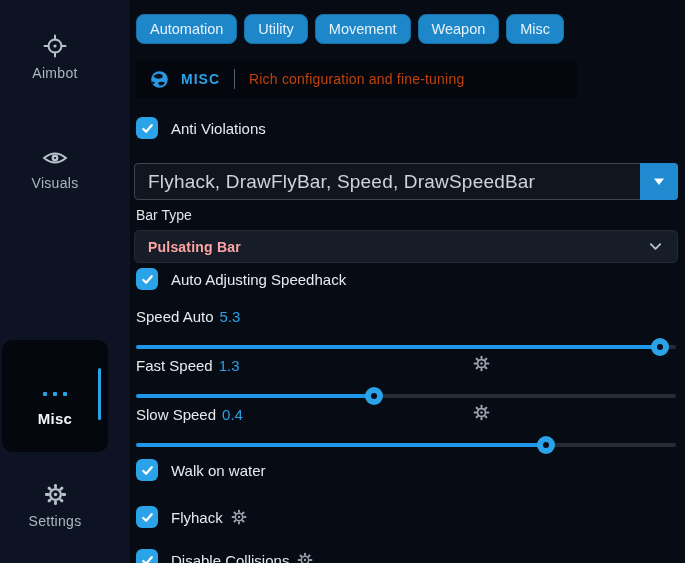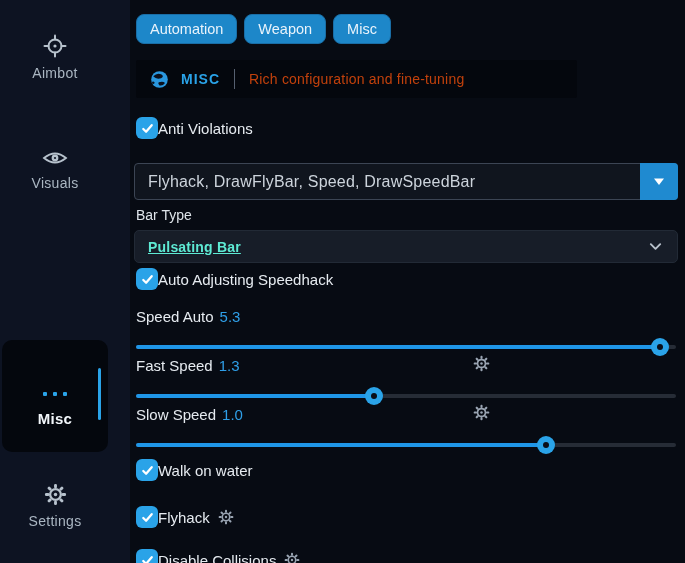--- a/index.html
+++ b/index.html
@@ -28,37 +28,37 @@
   .tabs{position:absolute;top:14px;left:0;display:flex;gap:7px;}
   .tab{background:#1d87c9;border:1px solid #1a6ea6;color:#e9f3fb;font-size:14.5px;
        padding:6px 13px;border-radius:8px;cursor:pointer;font-family:inherit;white-space:nowrap;}
   .header-bar{position:absolute;top:60px;left:0;width:441px;height:38px;background:var(--panel);
        display:flex;align-items:center;border-radius:2px;}
   .header-bar .globe{margin-left:14px;}
   .cat{color:var(--accent-bright);font-weight:bold;font-size:14px;letter-spacing:1px;margin-left:12px;}
   .sep{width:1px;height:20px;background:#566070;margin:0 14px;}
   .desc{color:#c2410c;font-size:14px;letter-spacing:.2px;}
 
-  .chk-row{position:absolute;left:0;display:flex;align-items:center;cursor:pointer;}
+  .chk-row{position:absolute;left:0;display:flex;align-items:center;gap:13px;cursor:pointer;}
   .checkbox{width:22px;height:22px;border-radius:6px;background:var(--accent-bright);
        display:flex;align-items:center;justify-content:center;flex:none;}
   .checkbox svg{display:none;}
   .checkbox.checked svg{display:block;}
   .chk-lbl{font-size:15px;color:#e6ebf0;display:flex;align-items:center;gap:8px;}
 
   .multiselect{position:absolute;top:163px;left:-2px;width:544px;height:37px;background:var(--field-bg);
        border:1px solid var(--field-border);border-radius:4px;display:flex;align-items:center;cursor:pointer;}
-  .multiselect .val{margin-left:13px;font-size:16px;color:#cdd4dc;letter-spacing:.2px;}
+  .multiselect .val{margin-left:13px;font-size:19px;color:#cdd4dc;letter-spacing:.2px;}
   .ms-btn{margin-left:auto;width:38px;height:37px;margin-right:-1px;background:#1f8ad0;border:none;
        border-radius:0 4px 4px 0;display:flex;align-items:center;justify-content:center;cursor:pointer;}
 
   .field-label{position:absolute;left:0;font-size:14px;color:#dfe5ea;}
   .select{position:absolute;top:230px;left:-2px;width:544px;height:33px;background:var(--select-bg);
        border:1px solid #222a36;border-radius:5px;display:flex;align-items:center;cursor:pointer;}
-  .select .val{margin-left:13px;font-size:14px;color:#5eead4;font-weight:bold;letter-spacing:.2px;text-decoration:underline;}
+  .select .val{margin-left:13px;font-size:14px;color:#fca5a5;font-weight:bold;letter-spacing:.2px;}
   .select .chev{margin-left:auto;margin-right:14px;color:#b9c2cc;}
 
   .sl-label{position:absolute;left:0;font-size:15px;color:#e6ebf0;}
   .sl-label b{color:#2f9fe8;margin-left:6px;font-weight:normal;}
   .gear-btn{position:absolute;background:none;border:none;color:var(--icon-dim);cursor:pointer;padding:0;line-height:0;}
   .slider{position:absolute;left:0;width:540px;height:18px;cursor:pointer;}
   .slider .track{position:absolute;top:7px;left:0;right:0;height:4px;background:var(--track);border-radius:2px;}
   .slider .fill{position:absolute;top:0;left:0;height:4px;background:#1f96e8;border-radius:2px;}
   .slider .thumb{position:absolute;top:0;width:18px;height:18px;border-radius:50%;background:#2aa3e8;}
   .slider .thumb::after{content:"";position:absolute;left:6px;top:6px;width:6px;height:6px;border-radius:50%;background:#0a0e18;}
@@ -140,20 +140,22 @@
         </svg>
       <span class="lbl">Settings</span>
     </div>
 
   </aside>
 
   <main class="main">
 
     <nav class="tabs">
       <button class="tab">Automation</button>
+      <button class="tab">Utility</button>
+      <button class="tab">Movement</button>
       <button class="tab">Weapon</button>
       <button class="tab">Misc</button>
     </nav>
 
     <div class="header-bar">
       <svg class="globe" width="19" height="19" style="color:#2a97de">
           <use href="#sym-globe"></use>
         </svg>
       <span class="cat">MISC</span>
       <span class="sep"></span>
@@ -209,21 +211,21 @@
           <use href="#sym-gear"></use>
         </svg>
     </button>
     <div class="slider" style="top:387px">
       <div class="track">
           <div class="fill" style="width: 44%;"></div>
         </div>
       <div class="thumb" style="left: calc(44% - 9px);"></div>
     </div>
 
-    <div class="sl-label" style="top:406px"><span>Slow Speed</span><b>1.0</b></div>
+    <div class="sl-label" style="top:406px"><span>Slow Speed</span><b>0.4</b></div>
     <button class="gear-btn" style="left:337px;top:404px">
       <svg width="17" height="17">
           <use href="#sym-gear"></use>
         </svg>
     </button>
     <div class="slider" style="top:436px">
       <div class="track">
           <div class="fill" style="width: 76%;"></div>
         </div>
       <div class="thumb" style="left: calc(76% - 9px);"></div>

